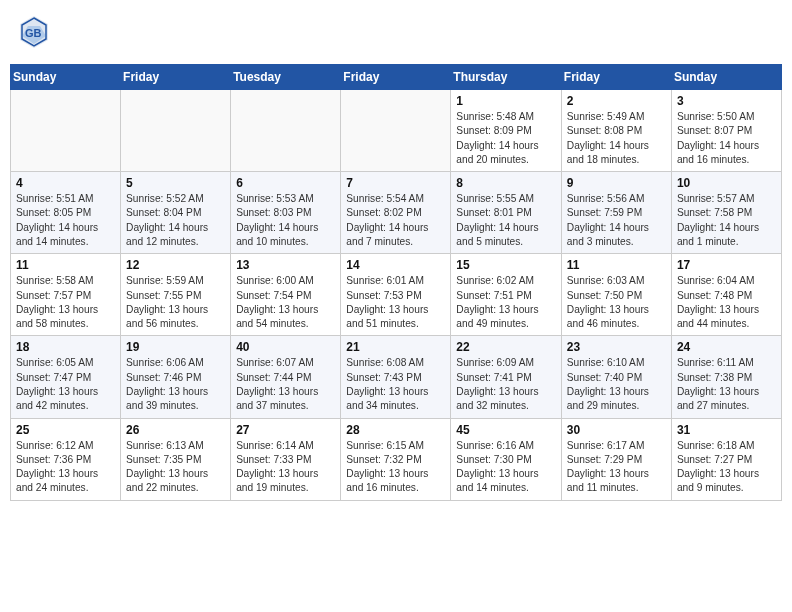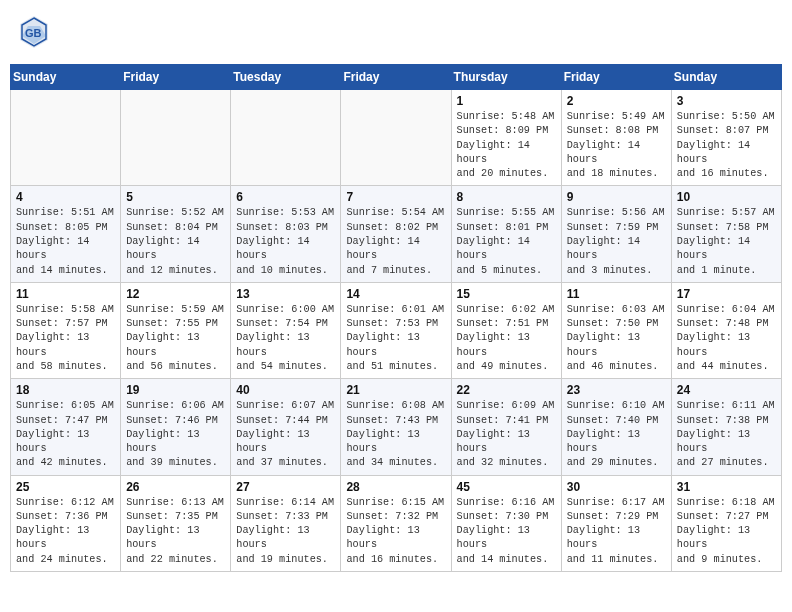--- a/index.html
+++ b/index.html
@@ -62,21 +62,20 @@
     .day-num {
       font-weight: bold;
       font-size: 12px;
       margin-bottom: 2px;
       color: #111;
     }
     .day-info {
       color: #333;
       font-size: 10.2px;
       line-height: 1.4;
-      font-family: Liberation Mono, monospace;
     }
     .logo-wrapper {
       display: flex;
       flex-direction: column;
       align-items: flex-end;
     }
     .logo-line1 {
       font-size: 22px;
       font-weight: bold;
       color: #2255a4;

